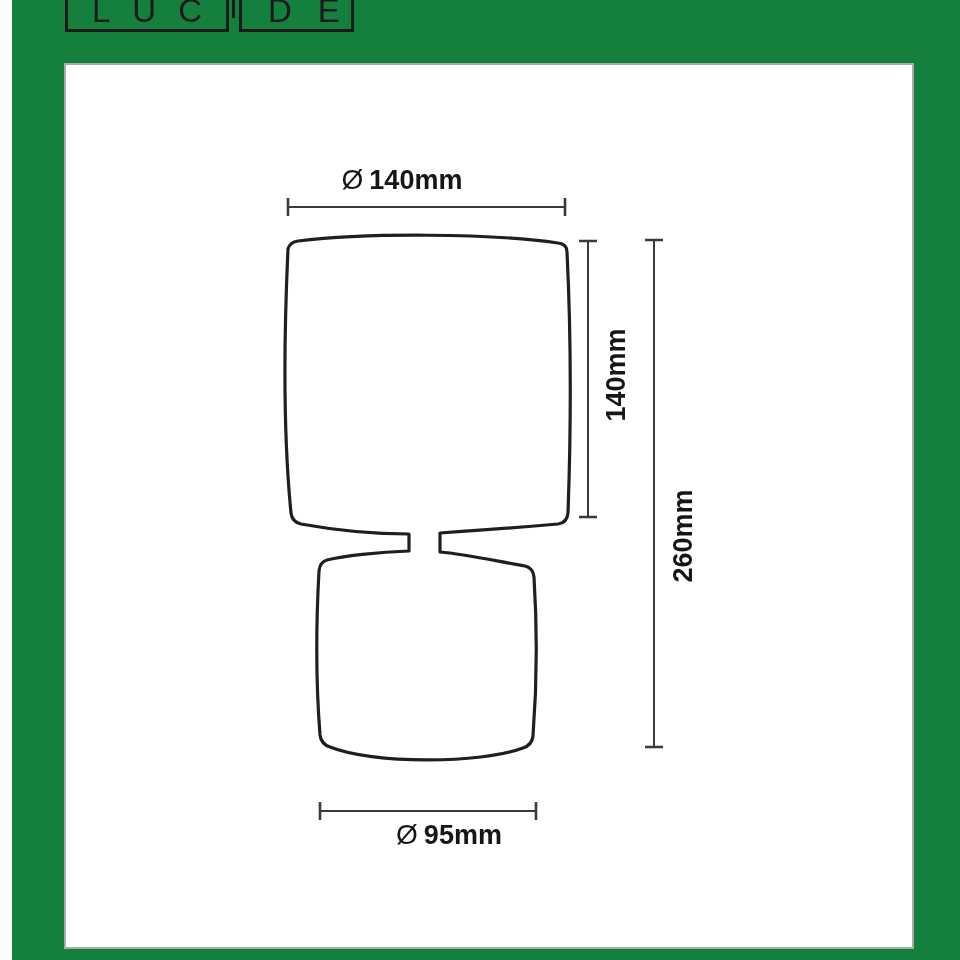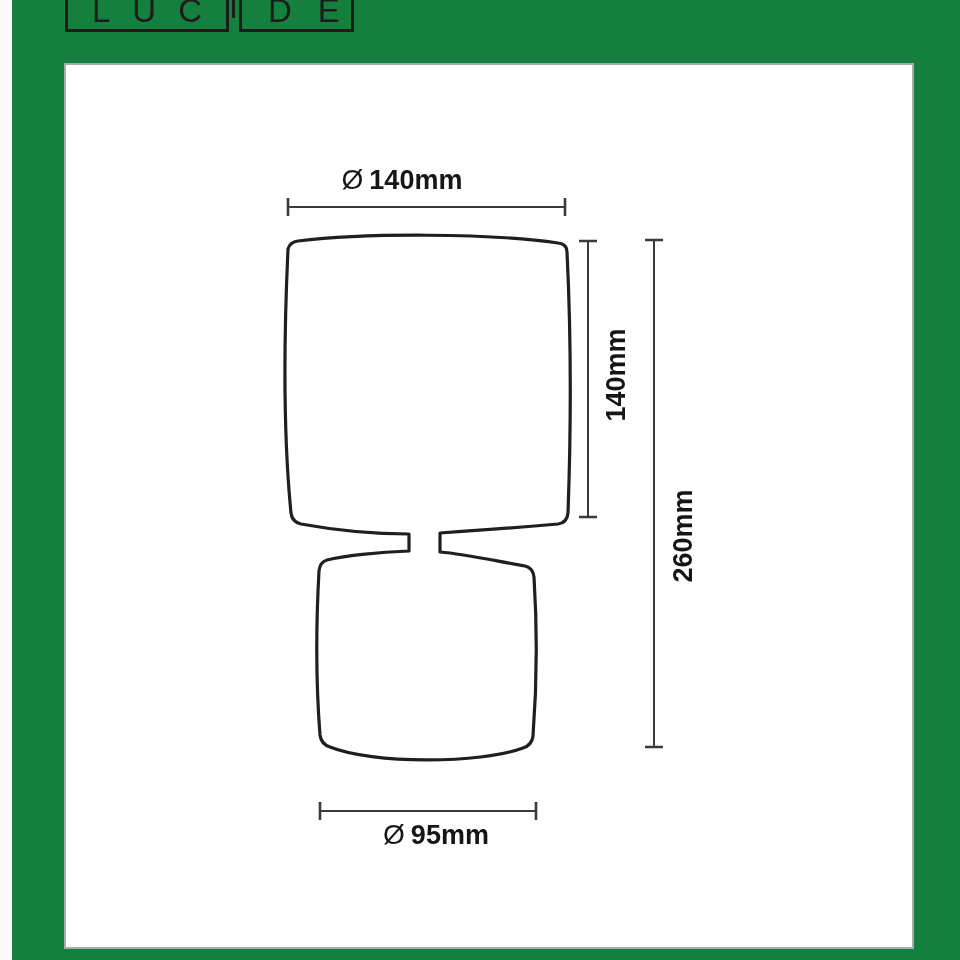--- a/index.html
+++ b/index.html
@@ -87,21 +87,21 @@
     color: #161616;
     white-space: nowrap;
     line-height: 1;
   }
   .dim-label .dia {
     font-weight: 400;
     font-size: 28px;
     padding-right: 6px;
   }
   .label-top    { left: 390px; top: 166px; transform: translateX(-50%); }
-  .label-bottom { left: 424px; top: 821px; transform: translateX(-50%); }
+  .label-bottom { left: 437px; top: 821px; transform: translateX(-50%); }
   .label-shade  { left: 604px; top: 375px; transform: translate(-50%,-50%) rotate(-90deg); }
   .label-total  { left: 671px; top: 536px; transform: translate(-50%,-50%) rotate(-90deg); }
 </style>
 </head>
 <body>
 
 <div class="stage">
 
   <div class="frame"></div>
 

